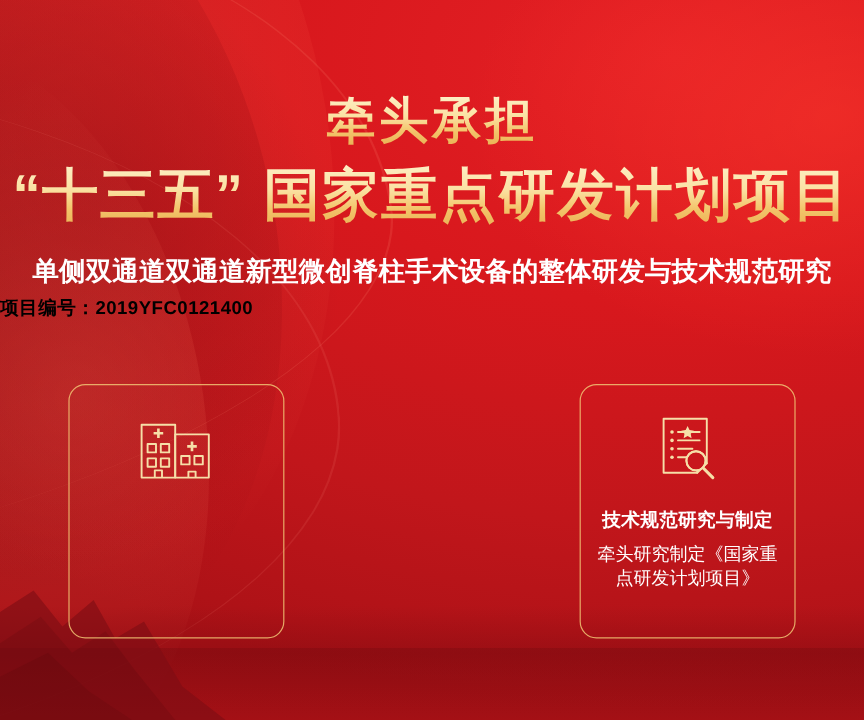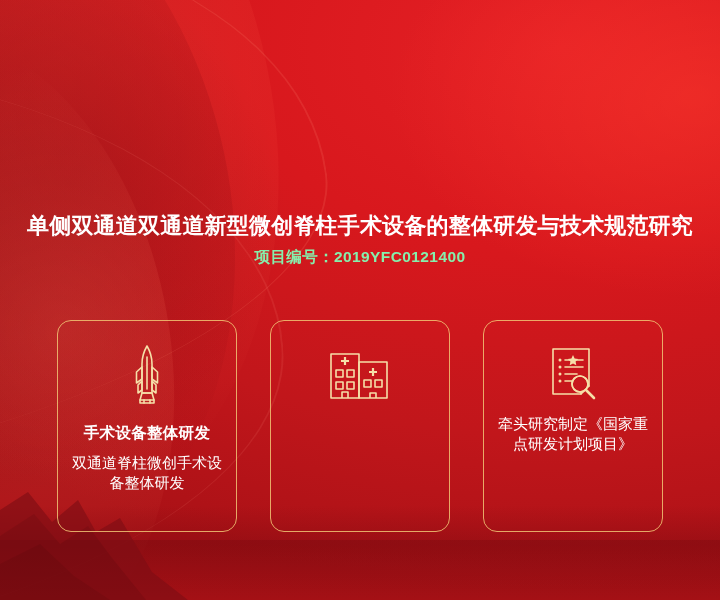--- a/index.html
+++ b/index.html
@@ -144,22 +144,22 @@
     color: #ffffff;
     font-size: 22px;
     font-weight: bold;
     letter-spacing: 0.2px;
     white-space: nowrap;
   }
   .projno {
     position: absolute;
     left: 0; right: 0;
     top: 247px;
-    text-align: center;
-    color: #86efac;
+    text-align: left;
+    color: #000000;
     font-size: 15.5px;
     font-weight: bold;
     letter-spacing: 0.4px;
   }
 
   
   .cards {
     position: absolute;
     left: 57px;
     top: 320px;
@@ -218,46 +218,30 @@
   <div class="swoosh2"></div>
   <div class="band-lower"></div>
   <div class="band-lower2"></div>
 
   <svg class="mountains" viewBox="0 0 300 160">
     <polygon points="0,70 28,52 52,82 78,60 96,92 120,78 152,132 188,160 0,160" fill="#7e0d14"></polygon>
     <polygon points="0,96 34,74 60,104 88,86 112,118 146,160 0,160" fill="#6a0a10" opacity="0.85"></polygon>
     <polygon points="0,124 40,104 74,136 110,160 0,160" fill="#5c080e" opacity="0.8"></polygon>
   </svg>
 
+  <div class="headline-wrap">
+    <div class="line1 gold-text">牵头承担</div>
+    <div class="line2 gold-text"><span class="quoted">“十三五”</span><span class="gap"></span><span>国家重点研发计划项目</span></div>
+  </div>
 
   <div class="subtitle">单侧双通道双通道新型微创脊柱手术设备的整体研发与技术规范研究</div>
   <div class="projno">项目编号：2019YFC0121400</div>
 
   <div class="cards">
 
-    <div class="card">
-      <div class="card-icon">
-        <svg width="40" height="62" viewBox="0 0 40 62">
-          <g fill="none" stroke="#f6dfa8" stroke-width="1.6" stroke-linejoin="round" stroke-linecap="round">
-            <path d="M20 3 C16.5 9 15 15 15 21 L15 50 L25 50 L25 21 C25 15 23.5 9 20 3 Z"></path>
-            <path d="M15 24 L9.5 29 L9.5 40 L15 36 Z"></path>
-            <path d="M25 24 L30.5 29 L30.5 40 L25 36 Z"></path>
-            <path d="M15 38 L11 42 L11 50 L15 47 Z"></path>
-            <path d="M25 38 L29 42 L29 50 L25 47 Z"></path>
-            <line x1="20" y1="14" x2="20" y2="46"></line>
-            <path d="M15 50 L13 57 L27 57 L25 50 Z"></path>
-            <path d="M13 57 L13 60 L27 60 L27 57"></path>
-            <line x1="17" y1="57" x2="17" y2="60"></line>
-            <line x1="23" y1="57" x2="23" y2="60"></line>
-          </g>
-        </svg>
-      </div>
-      <div class="card-title">手术设备整体研发</div>
-      <div class="card-body">双通道脊柱微创手术设备整体研发</div>
-    </div>
 
     <div class="card">
       <div class="card-icon">
         <svg width="62" height="52" viewBox="0 0 62 52">
           <g fill="none" stroke="#f6dfa8" stroke-width="1.6" stroke-linejoin="round">
             <rect x="2" y="6" width="28" height="44"></rect>
             <rect x="30" y="14" width="28" height="36"></rect>
             <path d="M16 9 L16 17 M12 13 L20 13" stroke-width="2.2"></path>
             <path d="M44 20 L44 28 M40 24 L48 24" stroke-width="2.2"></path>
             <rect x="7" y="22" width="7" height="7"></rect>
@@ -287,17 +271,18 @@
             <line x1="18" y1="14" x2="36" y2="14"></line>
             <line x1="18" y1="21" x2="36" y2="21"></line>
             <line x1="18" y1="28" x2="30" y2="28"></line>
             <line x1="18" y1="35" x2="27" y2="35"></line>
             <circle cx="33" cy="38" r="8" fill="#c8171d"></circle>
             <circle cx="33" cy="38" r="8"></circle>
             <line x1="39" y1="44" x2="47" y2="52" stroke-width="2.6"></line>
           </g>
         </svg>
       </div>
+      <div class="card-title">技术规范研究与制定</div>
       <div class="card-body">牵头研究制定《国家重点研发计划项目》</div>
     </div>
 
   </div>
 </div>
 
 </body></html>

